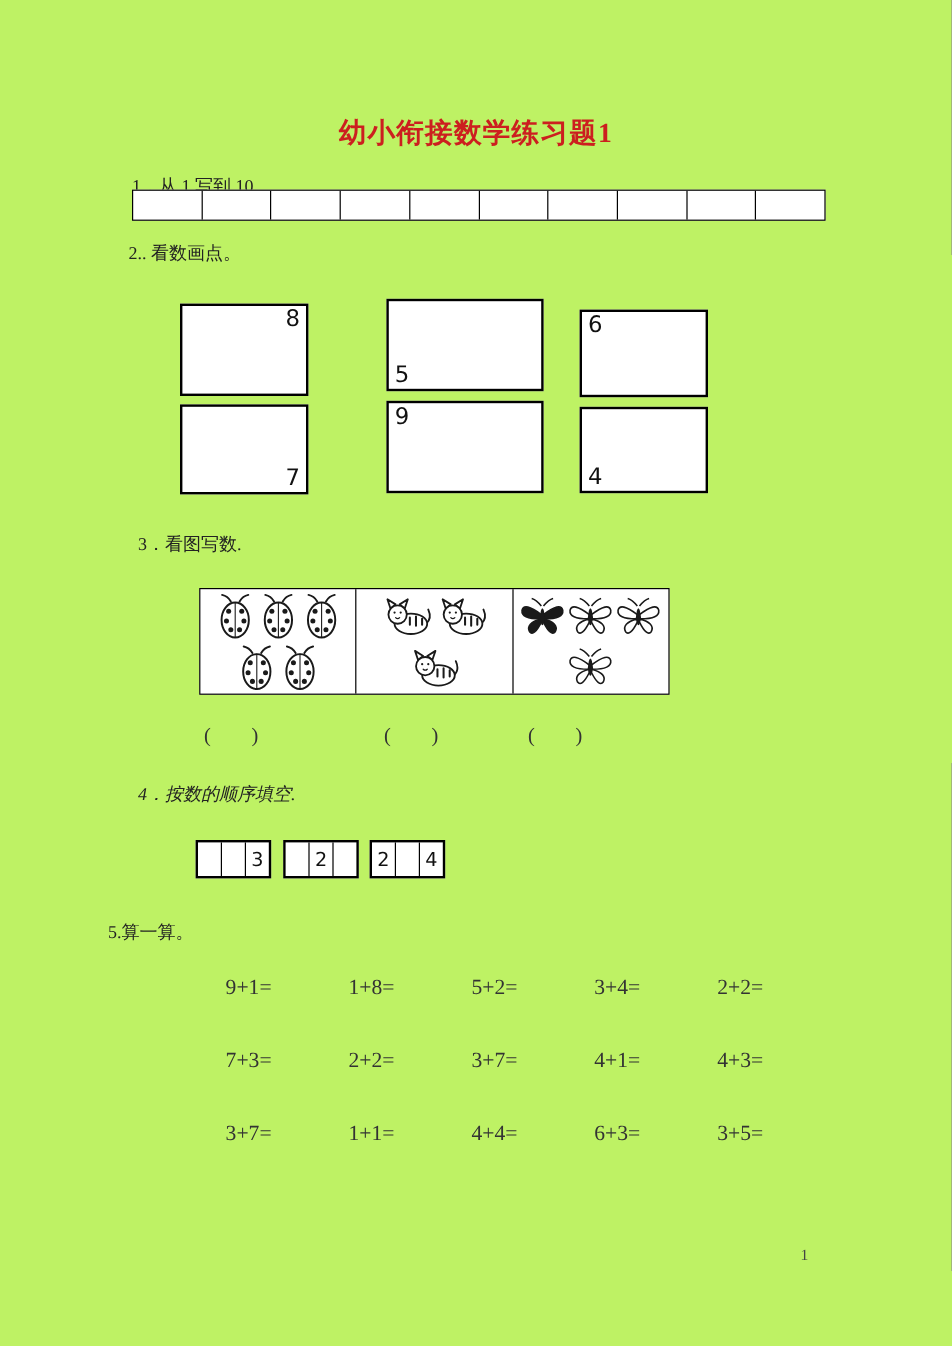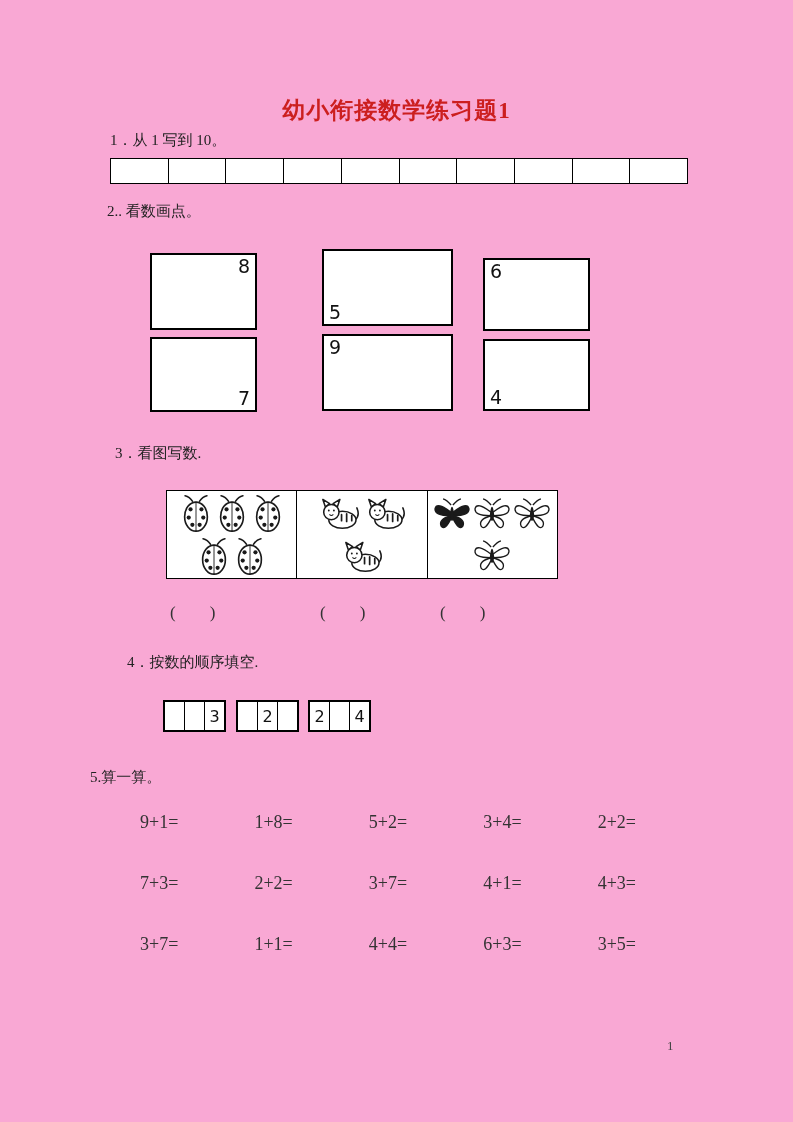--- a/index.html
+++ b/index.html
@@ -1,28 +1,28 @@
 <!DOCTYPE html>
 <html><head>
 <meta charset="utf-8">
 <style>
   html,body{margin:0;padding:0;background:#888;}
   .page{
-    position:relative;width:793px;height:1122px;margin:0 auto;background:#f9a8d4;
+    position:relative;width:793px;height:1122px;margin:0 auto;background:#bef264;
     font-family:"Liberation Serif","DejaVu Serif",serif;color:#1a1a1a;overflow:hidden;
   }
   .title{
     position:absolute;left:0;top:95px;width:100%;text-align:center;
     font-size:23px;font-weight:bold;color:#cc1f1f;letter-spacing:1px;
   }
   .q-label{position:absolute;font-size:15px;color:#222;white-space:nowrap;}
-  #q1-label{left:110px;top:131px;}
+  #q1-label{left:110px;top:146px;}
   #q2-label{left:107px;top:202px;}
   #q3-label{left:115px;top:444px;font-family:Liberation Serif, serif;}
-  #q4-label{left:127px;top:653px;}
+  #q4-label{left:115px;top:653px;font-style:italic;}
   #q5-label{left:90px;top:768px;}
 
   
   .q1-row{position:absolute;left:110px;top:158px;width:576px;height:24px;display:flex;border:1px solid #000;background:#fff;}
   .q1-cell{flex:1;border-right:1px solid #000;}
   .q1-cell:last-child{border-right:none;}
 
   
   .q2-box{position:absolute;border:2px solid #000;background:#fff;}
   #q2-box-8{left:150px;top:253px;width:103px;height:73px;}
@@ -49,21 +49,21 @@
   
   .q4-strip{position:absolute;top:700px;height:28px;display:flex;border:2px solid #000;background:#fff;}
   #strip-1{left:163px;} #strip-2{left:236px;} #strip-3{left:308px;}
   .q4-cell{width:19px;border-right:1px solid #000;display:flex;align-items:center;justify-content:center;
            font-size:16px;font-family:"DejaVu Sans",sans-serif;color:#111;}
   .q4-cell:last-child{border-right:none;}
 
   
   .q5-row{position:absolute;left:140px;width:496px;display:flex;justify-content:space-between;font-size:18px;color:#333;}
   #q5-row-1{top:812px;} #q5-row-2{top:873px;} #q5-row-3{top:934px;}
-  .q5-item{white-space:nowrap;}
+  .q5-item{white-space:nowrap;margin-left:48px;}
 
   .page-num{position:absolute;left:667px;top:1038px;font-size:13px;color:#444;}
 </style>
 </head>
 <body>
 
 <div class="page">
 
   <div class="title">幼小衔接数学练习题1</div>
 

